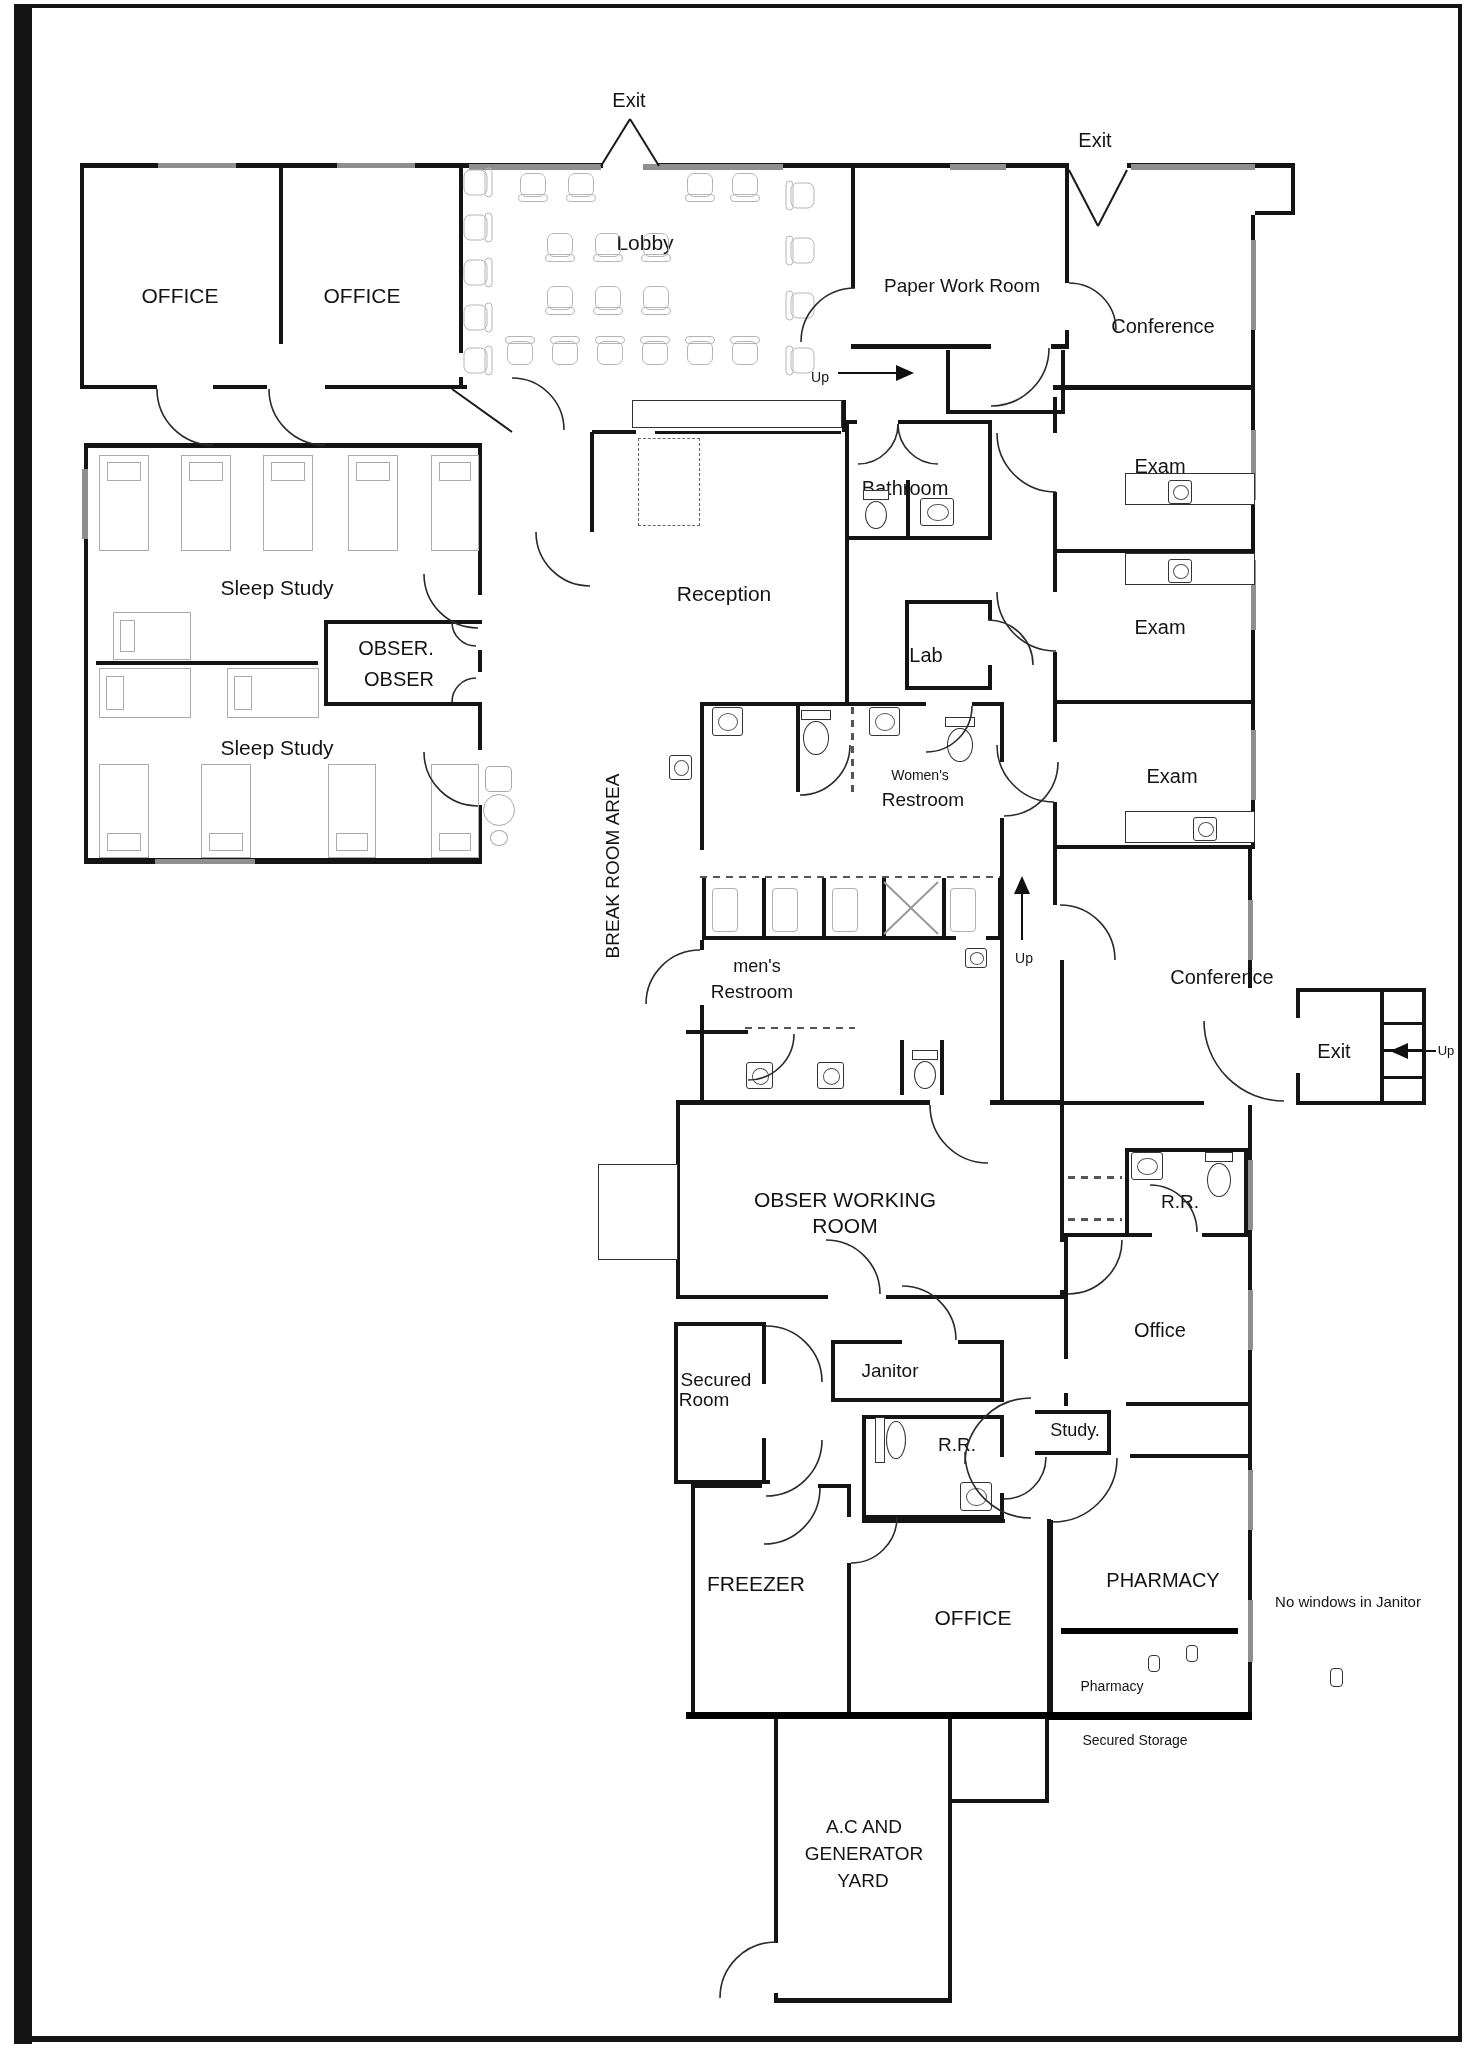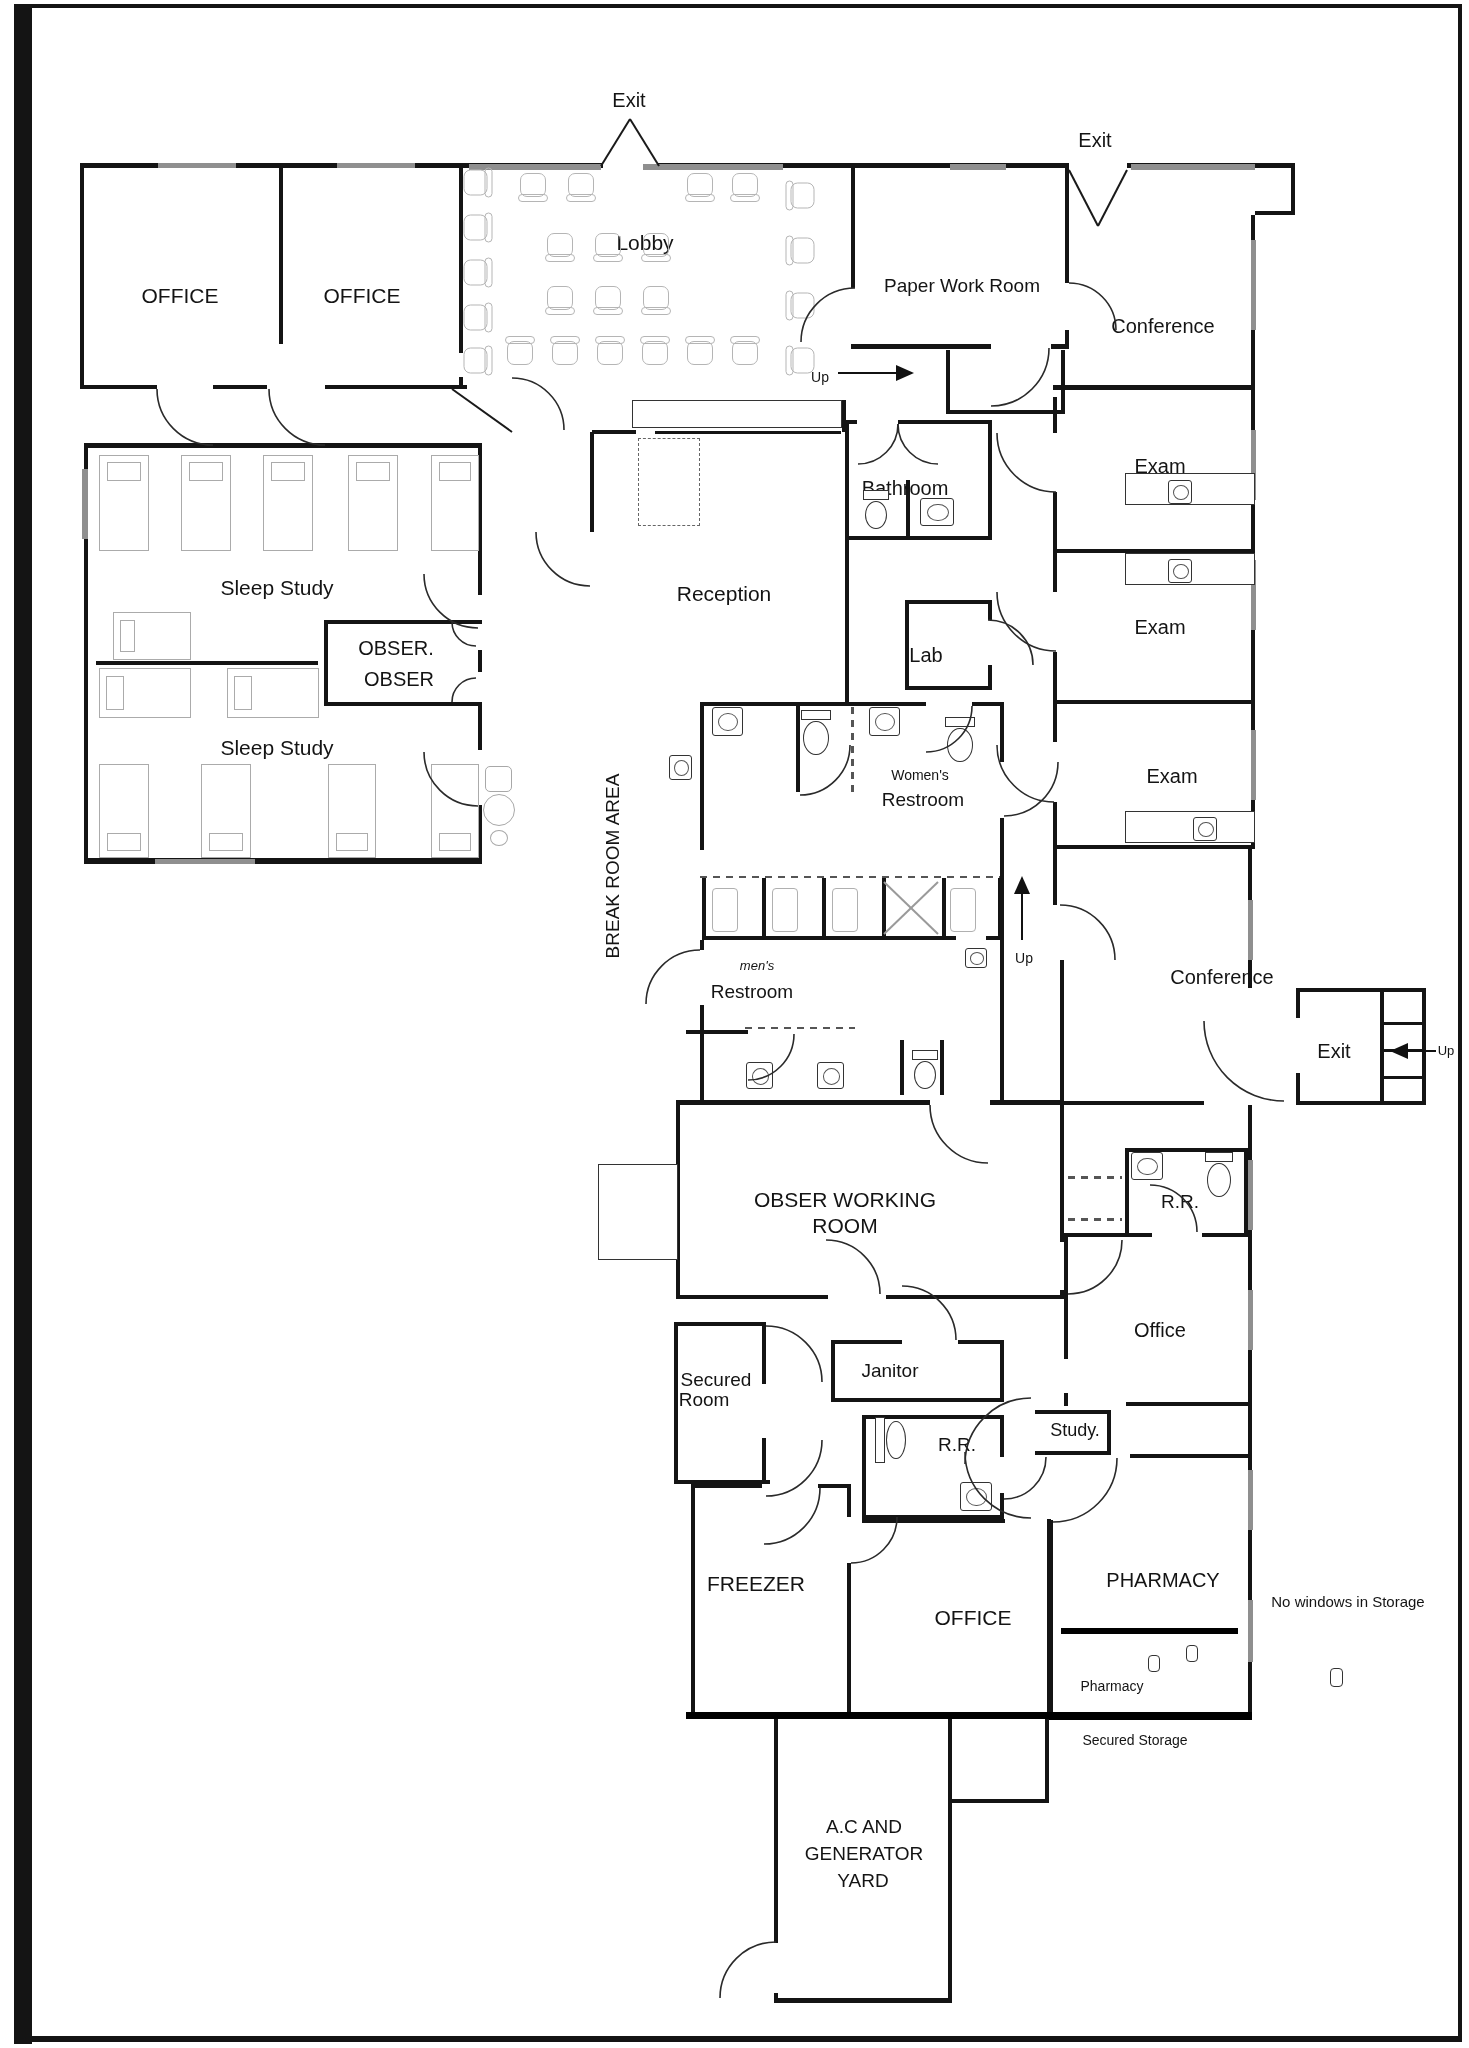--- a/index.html
+++ b/index.html
@@ -234,39 +234,39 @@
       <div class="lbl" style="left: 277px; top: 748px; font-size: 21px;">Sleep Study</div>
       <div class="lbl" style="left: 724px; top: 594px; font-size: 21px;">Reception</div>
       <div class="lbl" style="left: 905px; top: 488px; font-size: 20px;">Bathroom</div>
       <div class="lbl" style="left: 926px; top: 655px; font-size: 20px;">Lab</div>
       <div class="lbl" style="left: 1160px; top: 466px; font-size: 20px;">Exam</div>
       <div class="lbl" style="left: 1160px; top: 627px; font-size: 20px;">Exam</div>
       <div class="lbl" style="left: 1172px; top: 776px; font-size: 20px;">Exam</div>
       <div class="lbl" style="left: 920px; top: 775px; font-size: 14px;">Women's</div>
       <div class="lbl" style="left: 923px; top: 800px; font-size: 19px;">Restroom</div>
       <div class="lbl" style="left: 613px; top: 866px; font-size: 19px; transform: translate(-50%, -50%) rotate(-90deg);">BREAK ROOM AREA</div>
-      <div class="lbl" style="left: 757px; top: 966px; font-size: 13px; font-style: italic;">men's</div>
+      <div class="lbl" style="left: 757px; top: 966px; font-size: 18px;">men's</div>
       <div class="lbl" style="left: 752px; top: 992px; font-size: 19px;">Restroom</div>
       <div class="lbl" style="left: 1222px; top: 977px; font-size: 20px;">Conference</div>
       <div class="lbl" style="left: 1024px; top: 958px; font-size: 14px;">Up</div>
       <div class="lbl" style="left: 1334px; top: 1051px; font-size: 20px;">Exit</div>
       <div class="lbl" style="left: 1446px; top: 1051px; font-size: 13px;">Up</div>
       <div class="lbl" style="left: 845px; top: 1200px; font-size: 21px;">OBSER WORKING</div>
       <div class="lbl" style="left: 845px; top: 1226px; font-size: 21px;">ROOM</div>
       <div class="lbl" style="left: 1180px; top: 1202px; font-size: 19px;">R.R.</div>
       <div class="lbl" style="left: 1160px; top: 1330px; font-size: 20px;">Office</div>
       <div class="lbl" style="left: 716px; top: 1380px; font-size: 19px;">Secured</div>
       <div class="lbl" style="left: 704px; top: 1400px; font-size: 19px;">Room</div>
       <div class="lbl" style="left: 890px; top: 1371px; font-size: 19px;">Janitor</div>
       <div class="lbl" style="left: 957px; top: 1445px; font-size: 19px;">R.R.</div>
       <div class="lbl" style="left: 1075px; top: 1430px; font-size: 18px;">Study.</div>
       <div class="lbl" style="left: 756px; top: 1584px; font-size: 21px;">FREEZER</div>
       <div class="lbl" style="left: 973px; top: 1618px; font-size: 21px;">OFFICE</div>
       <div class="lbl" style="left: 1163px; top: 1580px; font-size: 20px;">PHARMACY</div>
-      <div class="lbl" style="left: 1348px; top: 1602px; font-size: 15px;">No windows in Storage</div>
+      <div class="lbl" style="left: 1348px; top: 1602px; font-size: 15px;">No windows in Janitor</div>
       <div class="lbl" style="left: 1112px; top: 1686px; font-size: 14px;">Pharmacy</div>
       <div class="lbl" style="left: 1135px; top: 1704px; font-size: 14px; margin-top: 36px;">Secured Storage</div>
       <div class="lbl" style="left: 864px; top: 1827px; font-size: 19px;">A.C AND</div>
       <div class="lbl" style="left: 864px; top: 1854px; font-size: 19px;">GENERATOR</div>
       <div class="lbl" style="left: 863px; top: 1881px; font-size: 19px;">YARD</div>
       <div class="bed" style="left: 99px; top: 455px; width: 50px; height: 96px;">
         <div class="pil" style="left: 15%; top: 6px; width: 70%; height: 20%;"></div>
       </div>
       <div class="bed" style="left: 181px; top: 455px; width: 50px; height: 96px;">
         <div class="pil" style="left: 15%; top: 6px; width: 70%; height: 20%;"></div>

